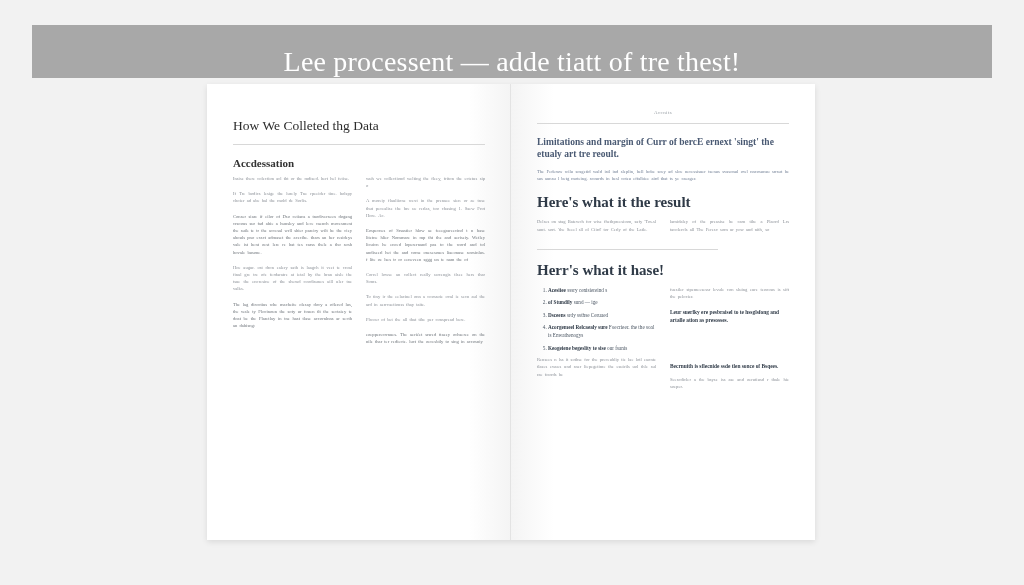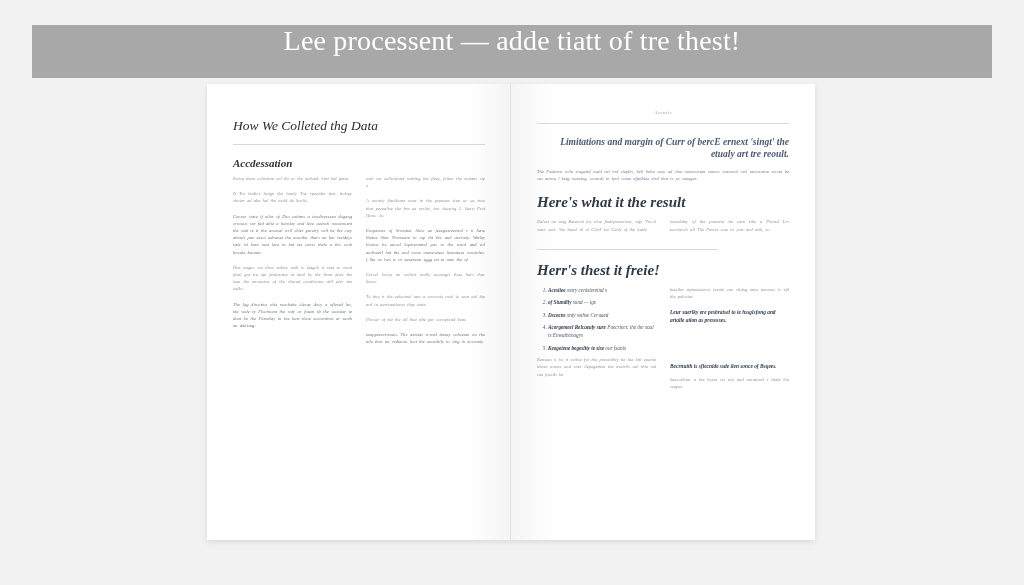--- a/index.html
+++ b/index.html
@@ -21,21 +21,21 @@
 
   
   .banner {
     position: absolute;
     left: 32px;
     top: 25px;
     width: 960px;
     height: 53px;
     background: #a8a8a8;
     display: flex;
-    align-items: flex-start;
+    align-items: flex-end;
     justify-content: center;
   }
   .banner-title {
     color: #ffffff;
     font-size: 28px;
     font-family: "Liberation Serif", serif;
     letter-spacing: 0.2px;
     white-space: nowrap;
   }
 
@@ -50,21 +50,20 @@
     box-shadow: 0 2px 6px rgba(0,0,0,0.10);
     display: flex;
   }
   .page-half {
     position: relative;
     width: 304px;
     height: 456px;
     box-sizing: border-box;
     padding: 26px 26px 20px 26px;
     background: #ffffff;
-    font-style: italic;
   }
   .page-left {
     background: linear-gradient(to right, #ffffff 0%, #ffffff 86%, #f4f4f4 100%);
   }
   .page-right {
     background: linear-gradient(to left, #ffffff 0%, #ffffff 86%, #f4f4f4 100%);
   }
   .gutter {
     position: absolute;
     left: 303px;
@@ -117,21 +116,20 @@
   .ptext.blue { color: #6f7d93; }
 
   .right-head {
     font-size: 9.5px;
     font-weight: bold;
     color: #4a5a73;
     line-height: 12px;
     margin: 0 0 8px 0;
     font-family: "Liberation Serif", serif;
     filter: blur(0.25px);
-    text-align: right;
   }
   .right-h3 {
     font-size: 15px;
     font-weight: bold;
     color: #2f3a47;
     margin: 12px 0 7px 0;
     font-family: "Liberation Serif", serif;
   }
   .folio {
     font-size: 5px;
@@ -215,21 +213,21 @@
       <div class="two-col-right">
         <div class="col">
           <p class="ptext">Delses on stag Batewch for wise fhethpreesioon, safy 'Tos.sl sunt. sort. 'the Seeel sll ol Ciird' tor Cerly of the Latle.</p>
         </div>
         <div class="col">
           <p class="ptext">lamidaley of the preasise be carn tihe a Plaord Lrs tacolercls all The Feresv som ur yow and nith, so</p>
         </div>
       </div>
       <div class="rule short"></div>
 
-      <div class="right-h3">Herr's thest it freie!</div>
+      <div class="right-h3">Herr's what it hase!</div>
       <div class="two-col-right">
         <div class="col">
           <ol class="ol">
             <li><b>Acesiiee</b> <span>sssry cenisiereind s</span></li>
             <li><b>of Stundily</b> <span>sund — ige</span></li>
             <li><b>Dsceens</b> <span>srdy ssthse Ceruaed</span></li>
             <li><b>Acorgemeel Relcaealy sure</b> <span>Foecrieer. the the soal is Enwathenogys</span></li>
             <li><b>Keogeiene begeslity te sise</b> <span>our fsanis</span></li>
           </ol>
         </div>

